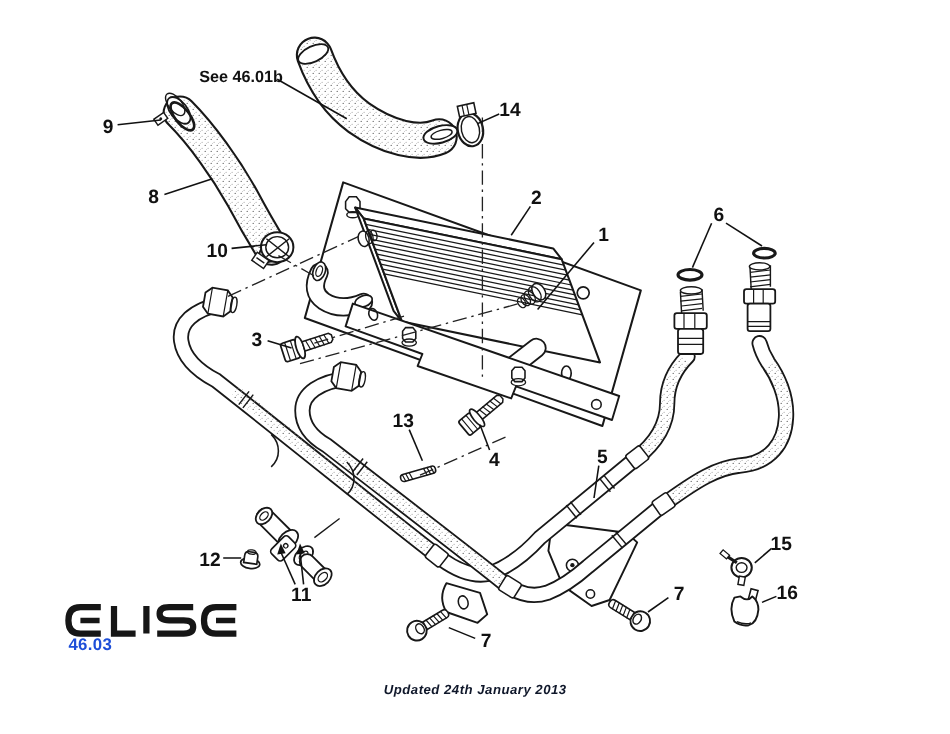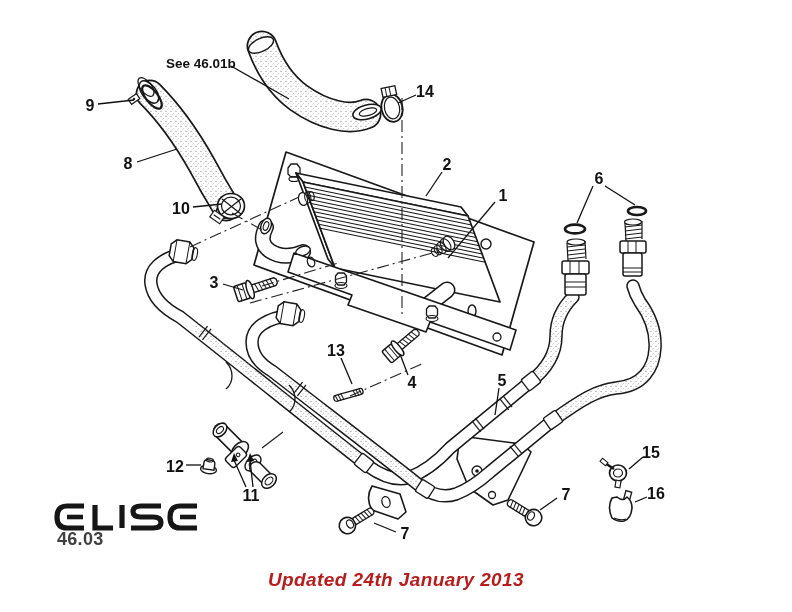--- a/index.html
+++ b/index.html
@@ -4,24 +4,24 @@
 <style>
   html,body{margin:0;padding:0;background:#ffffff;}
   .page{position:relative;width:792px;height:612px;background:#fff;overflow:hidden;
         font-family:"Liberation Sans",sans-serif;}
   .page svg{position:absolute;left:0;top:0;}
   .callout{font:bold 16px "Liberation Sans",sans-serif;fill:#111;}
   .note{font:bold 13.5px "Liberation Sans",sans-serif;fill:#111;}
   .leader{stroke:#111;stroke-width:1.3;}
   .ink{stroke:#181818;fill:none;}
   .phantom{stroke:#222;stroke-width:1.1;fill:none;stroke-dasharray:12 4 2 4;}
-  .section-code{position:absolute;left:57px;top:529px;font-weight:bold;font-size:18px;color:#404040;
+  .section-code{position:absolute;left:57px;top:529px;font-weight:bold;font-size:14px;color:#1d4ed8;
         letter-spacing:.3px;}
   .footer-note{position:absolute;left:0;top:569px;width:100%;text-align:center;font-weight:bold;
-        font-style:italic;font-size:19px;color:#b91c1c;letter-spacing:.4px;}
+        font-style:italic;font-size:11px;color:#0f172a;letter-spacing:.4px;}
 </style>
 </head>
 <body>
 
 <div class="page">
 <svg id="diagram-svg" width="792" height="612" viewBox="0 0 792 612">
 
   <defs>
     <pattern id="stip" width="5" height="5" patternUnits="userSpaceOnUse">
       <circle cx="1" cy="1.2" r="0.55" fill="#6a6a6a"></circle>

